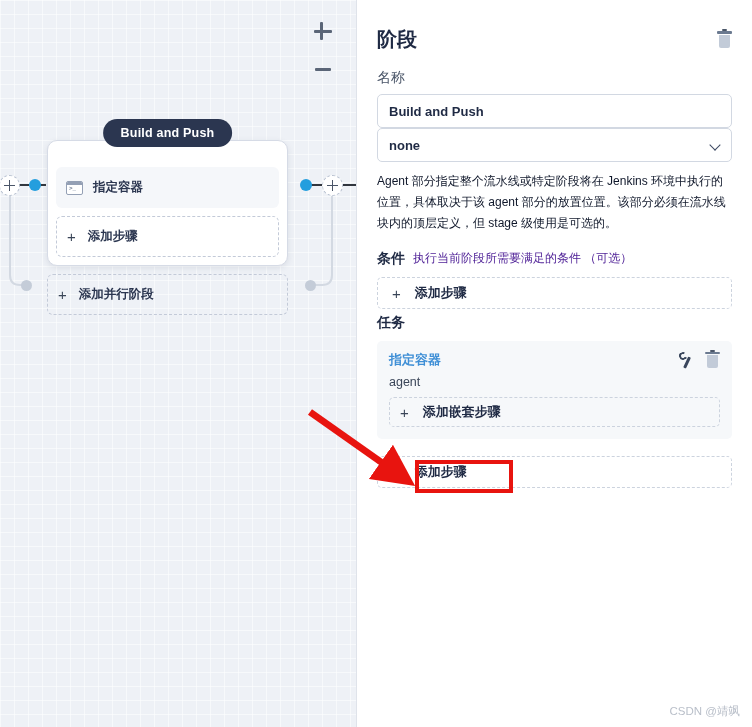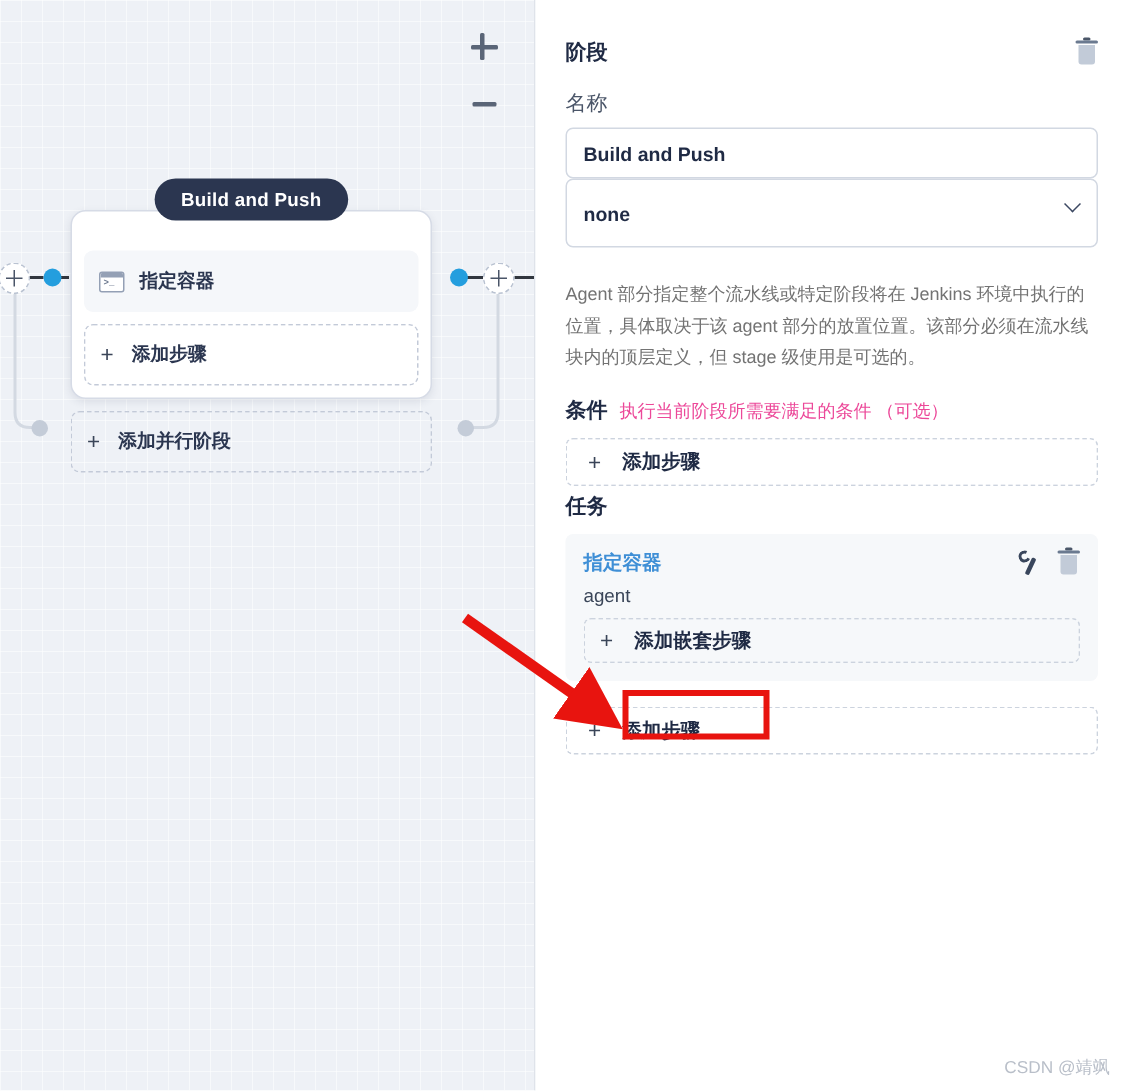--- a/index.html
+++ b/index.html
@@ -127,21 +127,21 @@
   .panel {
     width: 395px; height: 727px; background: #ffffff;
     padding: 26px 20px 0 20px;
     position: relative;
     overflow: hidden;
   }
   .panel-head {
     display: flex; align-items: center; justify-content: space-between;
     margin-bottom: 16px;
   }
-  .panel-h1 { font-size: 14px; font-weight: bold; color: #1f2a44; }
+  .panel-h1 { font-size: 20px; font-weight: bold; color: #1f2a44; }
   .trash-icon {
     width: 15px; height: 17px; position: relative; cursor: pointer; flex: none;
   }
   .trash-icon .lid {
     position: absolute; top: 0; left: 0; width: 15px; height: 2.6px;
     background: #6b7a90; border-radius: 1px;
   }
   .trash-icon .handle {
     position: absolute; top: -2px; left: 5px; width: 5px; height: 2.4px;
     background: #4b5769; border-radius: 1px;
@@ -156,40 +156,40 @@
     border: 1px solid #d2d8e2; border-radius: 5px;
     padding: 0 11px;
     font-size: 13px; color: #1f2a44; font-weight: bold;
     font-family: "Liberation Sans", sans-serif;
     outline: none; background: #fff;
   }
   .section-h { font-size: 14px; font-weight: bold; color: #1f2a44; }
   .sec-agent { margin-top: 18px; margin-bottom: 9px; }
   .select-wrap { position: relative; }
   .select-box {
-    width: 100%; height: 46px;
+    width: 100%; height: 34px;
     border: 1px solid #d2d8e2; border-radius: 5px;
     padding: 0 32px 0 11px;
     font-size: 13px; color: #1f2a44; font-weight: bold;
     display: flex; align-items: center;
     background: #fff; cursor: pointer;
   }
   .chevron {
     position: absolute; right: 13px; top: 13px;
     width: 8px; height: 8px;
     border-right: 1.8px solid #3c4862; border-bottom: 1.8px solid #3c4862;
     transform: rotate(45deg);
     pointer-events: none;
   }
   .help-text {
-    margin-top: 21px;
-    font-size: 12px; line-height: 1.75; color: #737373;
-  }
-  .sec-cond { margin-top: 16px; display: flex; align-items: center; gap: 8px; }
-  .sec-cond .sub { font-size: 12px; color: #ec4899; font-weight: normal; }
+    margin-top: 9px;
+    font-size: 12px; line-height: 1.75; color: #0f172a;
+  }
+  .sec-cond { margin-top: 16px; display: flex; align-items: flex-start; gap: 8px; }
+  .sec-cond .sub { font-size: 12px; color: #4c1d95; font-weight: normal; }
   .panel-dashed {
     margin-top: 9px;
     width: 100%;
     border: 1.2px dashed #ccd3de; border-radius: 5px;
     height: 32px;
     display: flex; align-items: center; gap: 14px;
     padding: 0 14px;
     font-size: 13px; color: #1f2a44; font-weight: bold;
     cursor: pointer; background: transparent;
   }

